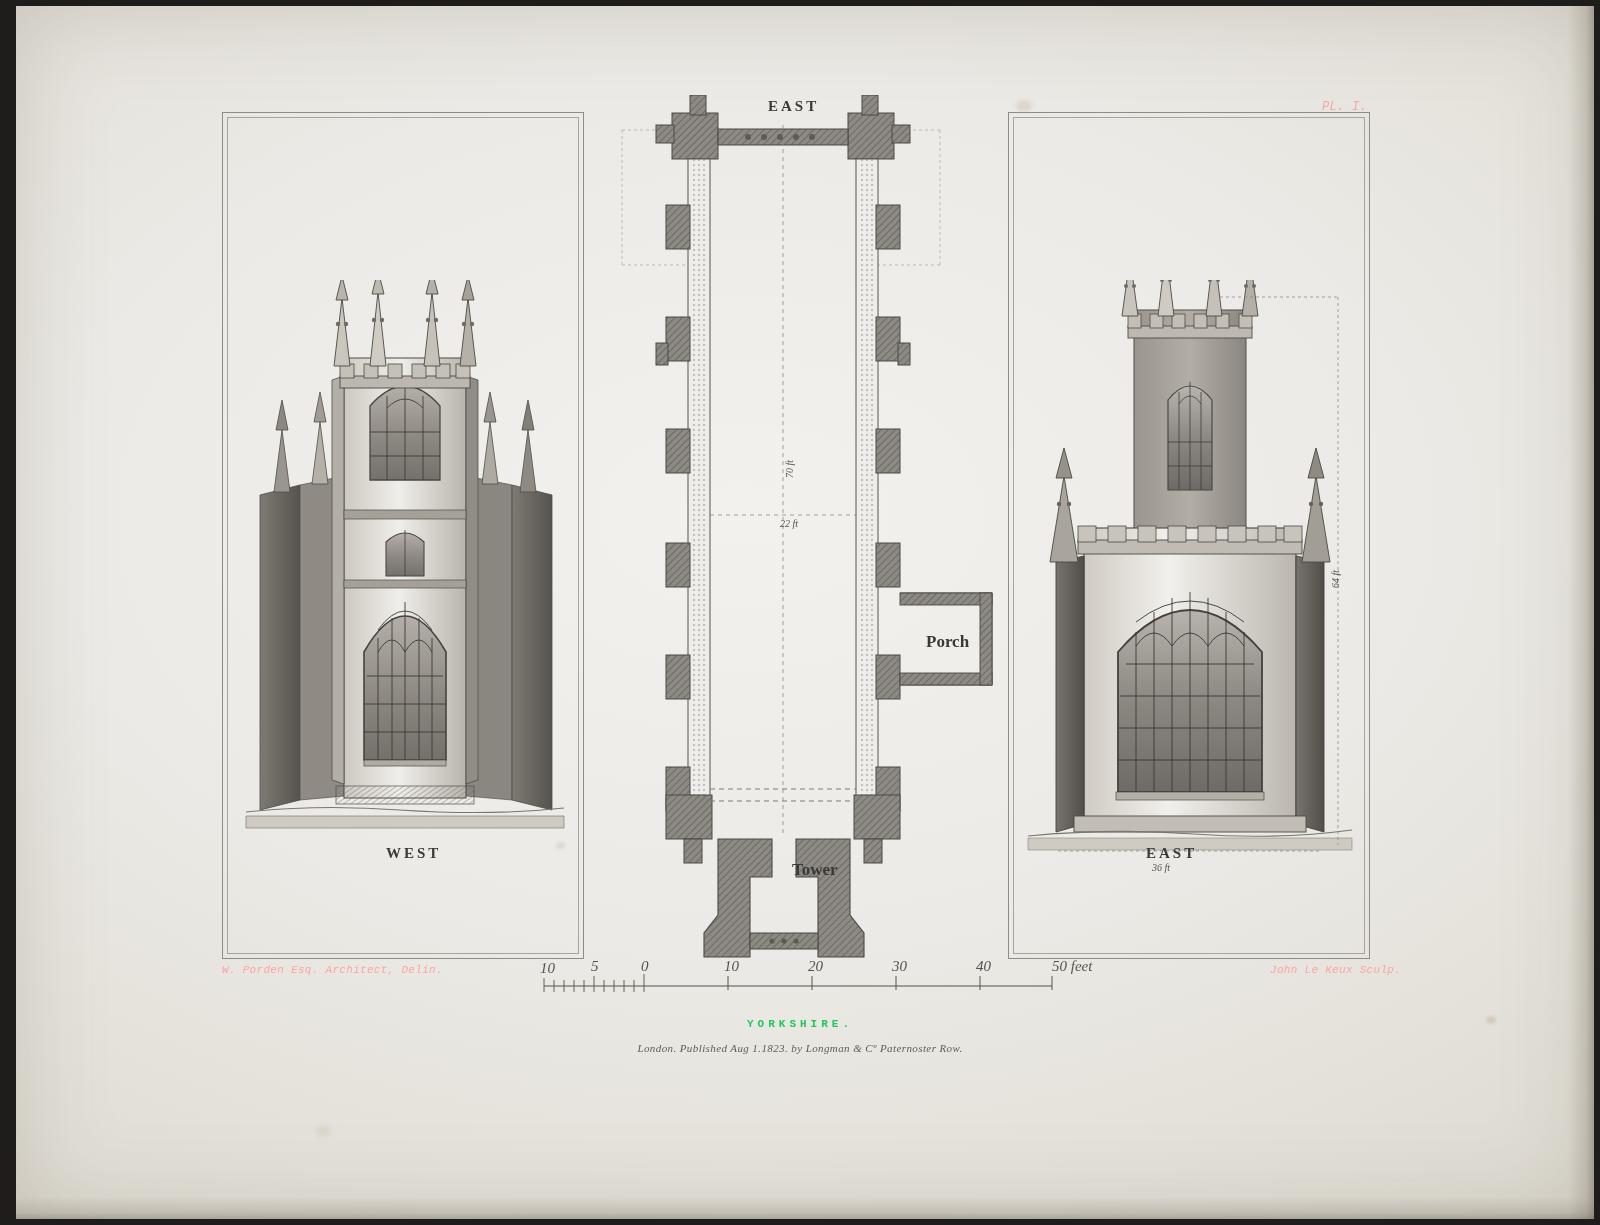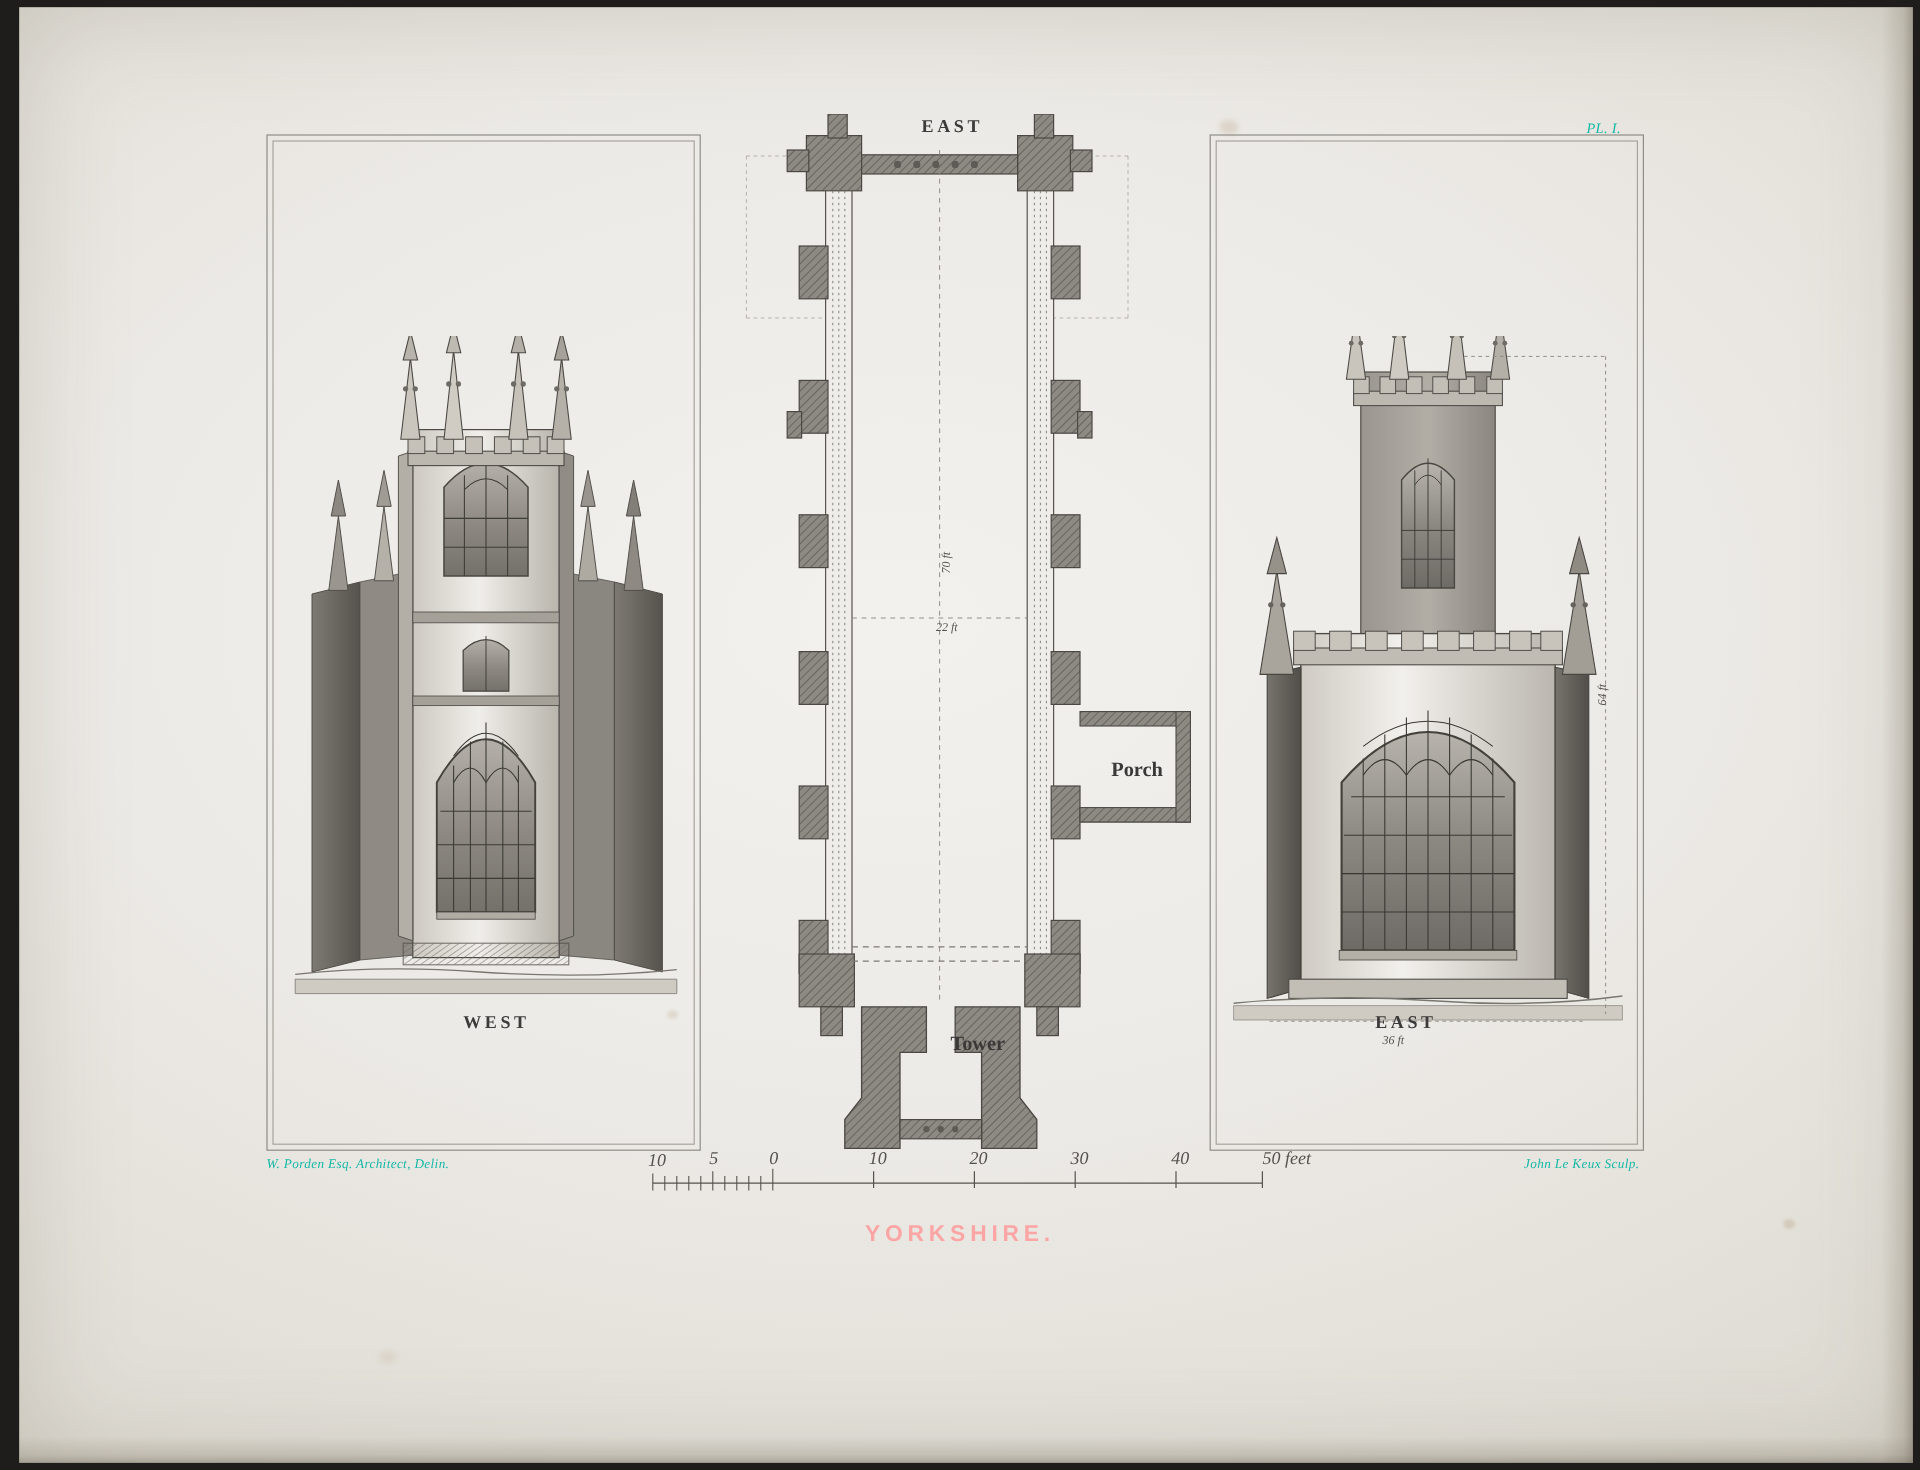--- a/index.html
+++ b/index.html
@@ -45,24 +45,24 @@
     color: #3c3b3a;
     text-align: center;
   }
   .lbl-plan {
     font-family: "Liberation Serif", serif;
     font-weight: 700;
     font-size: 17px;
     color: #3a3937;
   }
   .tiny-italic {
-    font-family: Liberation Serif, serif;
+    font-family: Liberation Mono, monospace;
     font-style: italic;
     font-size: 11px;
-    color: #14b8a6;
+    color: #fca5a5;
     letter-spacing: .3px;
   }
   .dim-txt {
     font-family: "Liberation Serif", serif;
     font-style: italic;
     font-size: 10px;
     color: #55534f;
   }
   .scale-num {
     font-family: "Liberation Serif", serif;
@@ -86,23 +86,23 @@
     text-align: center;
     font-family: "Liberation Serif", serif;
     font-weight: 700;
     font-size: 27px;
     letter-spacing: 7px;
     color: #4a4846;
     -webkit-text-stroke: 0.3px #7b7874;
   }
   #title-sub {
     position: absolute; left: 0; right: 0; text-align: center;
-    font-family: Liberation Sans, sans-serif;
-    font-weight: 700; font-size: 19px; letter-spacing: 4px;
-    color: #fca5a5;
+    font-family: Liberation Mono, monospace;
+    font-weight: 700; font-size: 11px; letter-spacing: 4px;
+    color: #22c55e;
   }
   #imprint {
     position: absolute; left: 0; right: 0; text-align: center;
     font-family: "Liberation Serif", serif;
     font-style: italic; font-size: 11px; letter-spacing: .4px;
     color: #5f5d58;
   }
   svg { display: block; }
   .nosel { user-select: none; }
 </style>
@@ -527,14 +527,15 @@
   <div class="ink scale-num nosel" style="left:641px; top:958px;">0</div>
   <div class="ink scale-num nosel" style="left:724px; top:958px;">10</div>
   <div class="ink scale-num nosel" style="left:808px; top:958px;">20</div>
   <div class="ink scale-num nosel" style="left:892px; top:958px;">30</div>
   <div class="ink scale-num nosel" style="left:976px; top:958px;">40</div>
   <div class="ink scale-num nosel" style="left:1052px; top:958px;">50 feet</div>
 
 
   <div id="title-sub" class="nosel" style="top:1018px;">YORKSHIRE.</div>
 
+  <div id="imprint" class="nosel" style="top:1042px;">London. Published Aug 1.1823. by Longman &amp; Cº Paternoster Row.</div>
 
 </div>
 
 </body></html>

